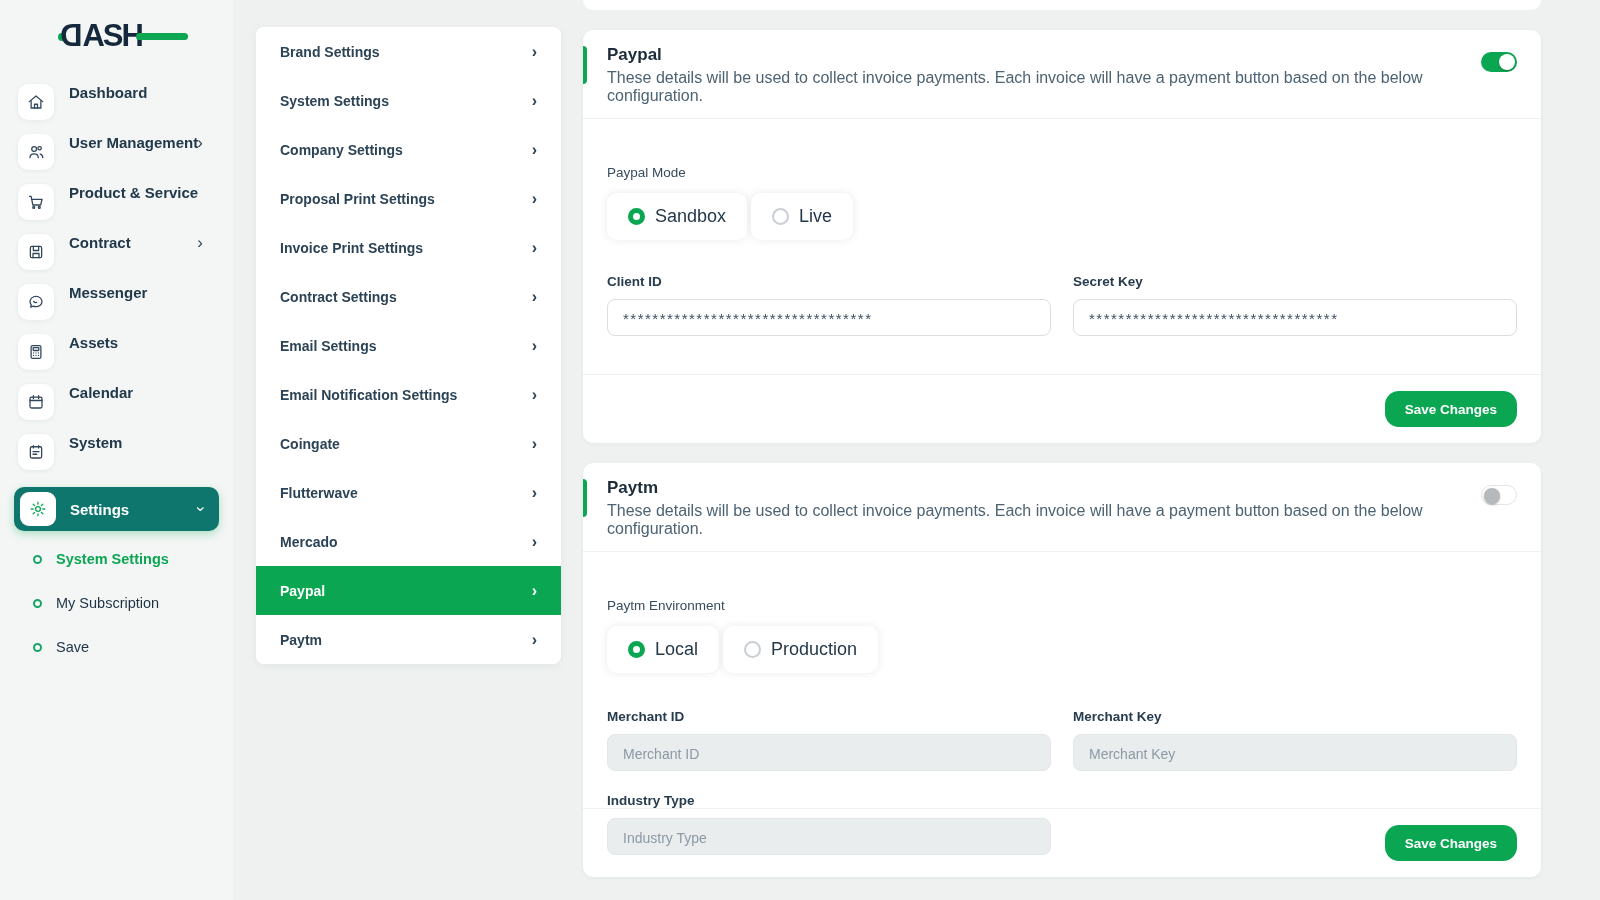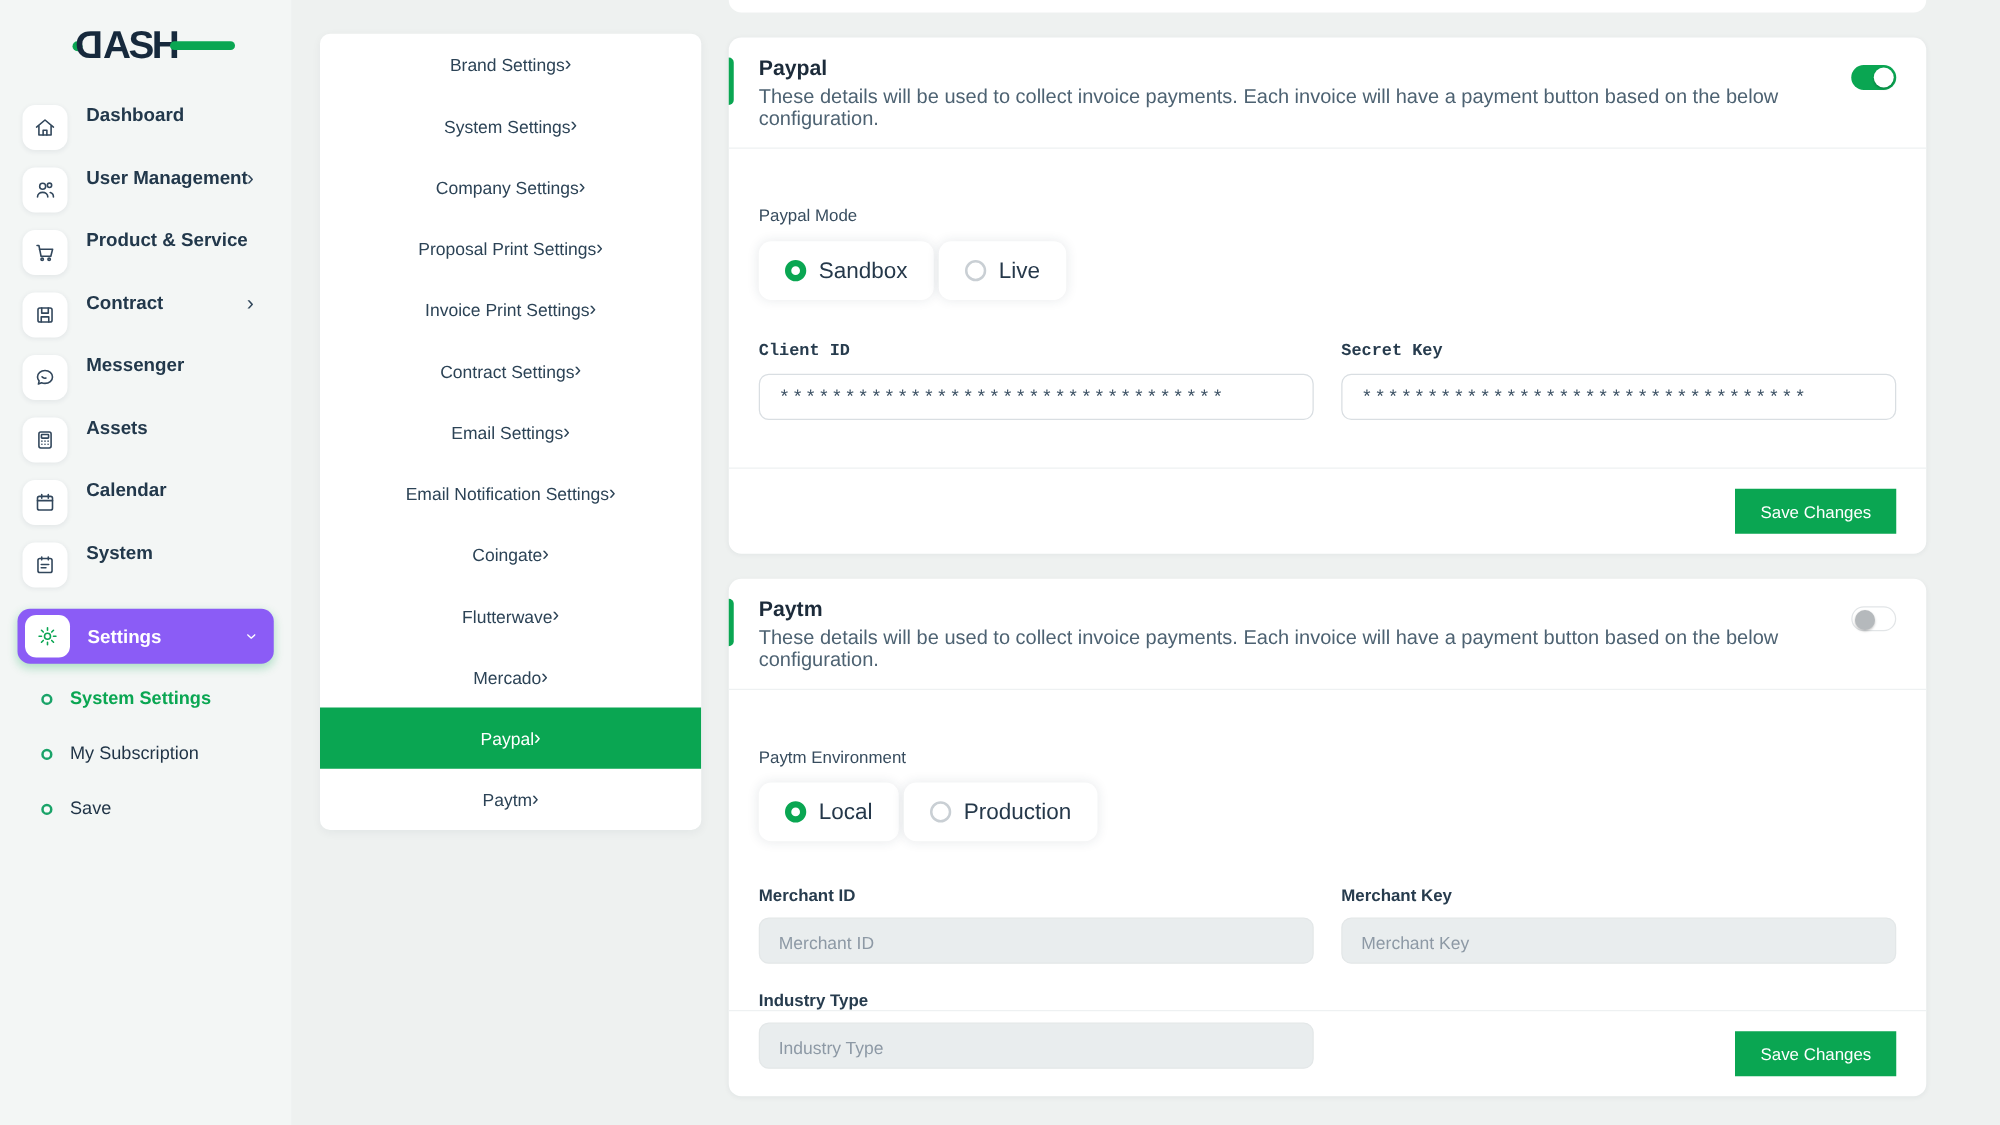--- a/index.html
+++ b/index.html
@@ -17,35 +17,35 @@
   .logo-text { font-size:31px; font-weight:800; letter-spacing:-2px; color:#16293c; position:relative; }
   .logo-text .flip { display:inline-block; transform:scaleX(-1); }
   .logo-dot { position:absolute; left:-4px; top:15px; width:8px; height:8px; border-radius:50%; background:#0aa652; }
   .logo-bar { position:absolute; right:-46px; top:15px; width:52px; height:7px; border-radius:4px; background:#0aa652; }
   .nav { position:absolute; top:84px; left:0; width:233px; }
   .nav-item { position:relative; display:flex; height:50px; padding-left:18px; gap:15px; cursor:pointer; }
   .icon-box { width:36px; height:36px; min-width:36px; background:#fff; border-radius:10px;
               box-shadow:0 1px 4px rgba(25,45,65,.07); display:flex; align-items:center; justify-content:center; color:#32475c; }
   .nav-label { font-size:15px; font-weight:600; color:#22384b; }
   .nav-chevron { position:absolute; right:30px; font-size:17px; color:#30465a; line-height:1; }
-  .pill { margin:3px 14px; height:44px; background:#8b5cf6; border-radius:10px; display:flex; align-items:center;
+  .pill { margin:3px 14px; height:44px; background:#0f766e; border-radius:10px; display:flex; align-items:center;
           padding-left:6px; gap:14px; position:relative; cursor:pointer; box-shadow:0 3px 8px rgba(10,166,82,.3); }
   .pill .icon-box { width:34px; height:34px; border-radius:9px; box-shadow:none; color:#0aa652; }
   .pill .nav-label { color:#fff; font-weight:700; }
   .pill .nav-chevron { color:#fff; right:16px; transform:rotate(90deg); font-size:16px; }
   .sub-nav { margin-top:6px; }
   .sub-item { display:flex; align-items:center; height:44px; padding-left:33px; gap:14px; cursor:pointer; }
   .bullet { width:9px; height:9px; border-radius:50%; border:2px solid #19a368; background:#f7fbf9; }
   .sub-label { font-size:14.5px; font-weight:500; color:#1f3346; }
   .sub-item.active .sub-label { color:#0aa652; font-weight:700; }
   
   .menu-panel { position:absolute; left:256px; top:27px; width:305px; background:#fff; border-radius:8px;
                 box-shadow:0 2px 8px rgba(20,40,60,.05); overflow:hidden; }
-  .menu-row { height:49px; display:flex; align-items:center; justify-content:center; padding:0 24px;
-              cursor:pointer; font-size:14px; font-weight:400; color:#2c4356; }
+  .menu-row { height:49px; display:flex; align-items:center; justify-content:space-between; padding:0 24px;
+              cursor:pointer; font-size:14px; font-weight:700; color:#2c4356; }
   .menu-row .m-chev { font-size:16px; color:#2c4356; }
   .menu-row.active { background:#0aa652; color:#fff; }
   .menu-row.active .m-chev { color:#fff; }
   
   .card-stub { position:absolute; left:583px; top:0; width:958px; height:10px; background:#fff; border-radius:0 0 12px 12px; }
   .card { position:absolute; left:583px; width:958px; background:#fff; border-radius:10px; box-shadow:0 1px 4px rgba(20,40,60,.05); }
   #paypal-card { top:30px; height:413px; }
   #paytm-card  { top:463px; height:414px; }
   .card-header { position:relative; padding:15px 24px 13px; border-bottom:1px solid #eef1f2; }
   .accent { position:absolute; left:0; top:16px; width:4px; height:38px; background:#0aa652; border-radius:0 4px 4px 0; }
@@ -58,30 +58,30 @@
   .toggle.on .knob { right:2px; background:#fff; }
   .toggle.off .knob { left:2px; top:1.5px; background:#b5b9bc; }
   .card-body { padding:46px 24px 0; }
   .group-label { font-size:13.5px; color:#374c5e; margin-bottom:13px; }
   .radio-row { display:flex; gap:4px; margin-bottom:34px; }
   .radio-box { background:#fff; border-radius:10px; box-shadow:0 0 9px rgba(25,45,65,.10); padding:0 21px;
                height:47px; display:flex; align-items:center; gap:10px; font-size:18px; color:#25384a; cursor:pointer; }
   .radio { width:17px; height:17px; border-radius:50%; background:#fff; }
   .radio.sel { border:5px solid #0aa652; }
   .radio.unsel { border:2px solid #c9cfd4; }
-  .fields-2 { display:grid; grid-template-columns:1fr 1fr; gap:22px;font-family:Liberation Mono, monospace; }
+  .fields-2 { display:grid; grid-template-columns:1fr 1fr; gap:22px; }
   .fields-3 { display:grid; grid-template-columns:1fr 1fr; gap:22px;margin-top:36px; }
   .field-label { font-size:13.5px; font-weight:700; color:#273c4e; margin-bottom:10px; }
   input.text { width:100%; height:37px; border:1px solid #d9dee2; border-radius:8px; padding:2px 15px 0;
                font-size:15px; letter-spacing:1.5px; color:#3c5164; background:#fff; outline:none; font-family:inherit; }
   input.gray { background:#e9edee; border:1px solid #e3e7e8; letter-spacing:0; font-size:14px; }
   input::placeholder { color:#8d99a5; letter-spacing:0; font-size:14px; }
   .card-footer { position:absolute; left:0; right:0; bottom:0; border-top:1px solid #eef1f2;
                  padding:16px 24px; display:flex; justify-content:flex-end; }
-  .save-btn { background:#0aa652; color:#fff; font-size:13.5px; font-weight:400; border:none; border-radius:0;
+  .save-btn { background:#0aa652; color:#fff; font-size:13.5px; font-weight:700; border:none; border-radius:14px;
               height:36px; padding:0 20px; cursor:pointer; font-family:inherit; }
   svg { display:block; }
 </style>
 </head>
 <body>
 
 <aside class="sidebar">
   <div class="logo">
     <span class="logo-text">
       <span class="logo-dot"></span>

